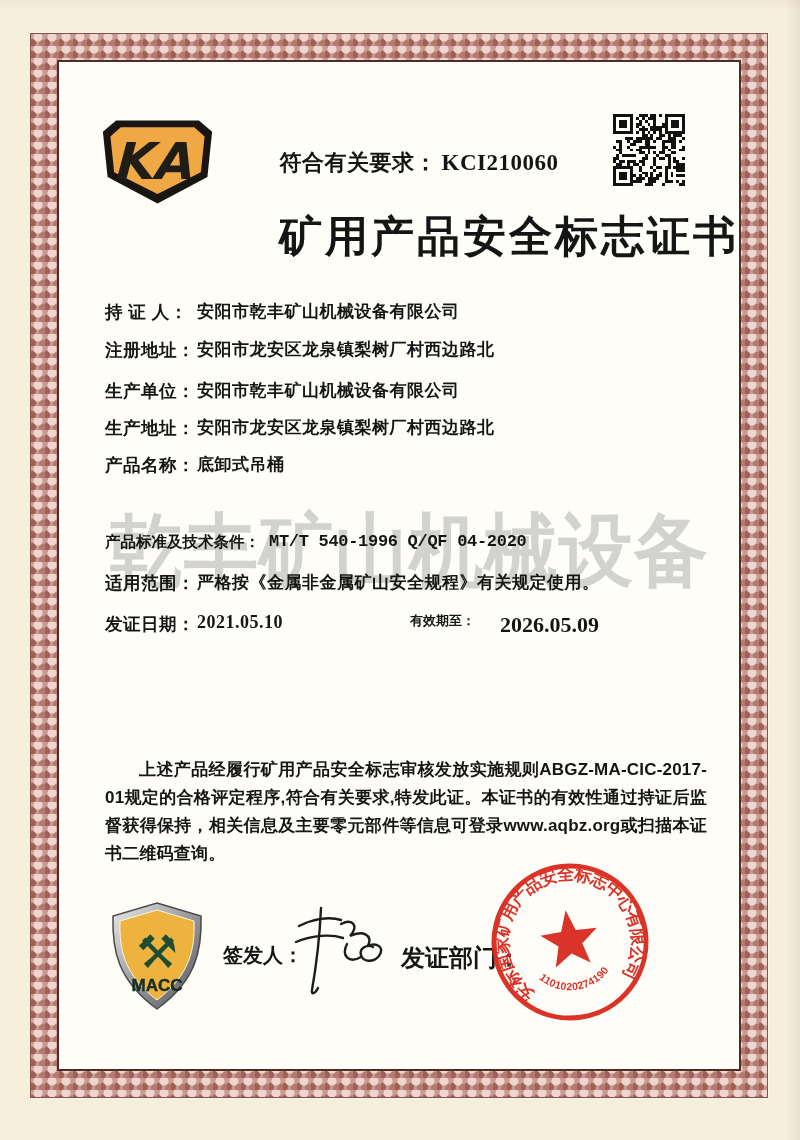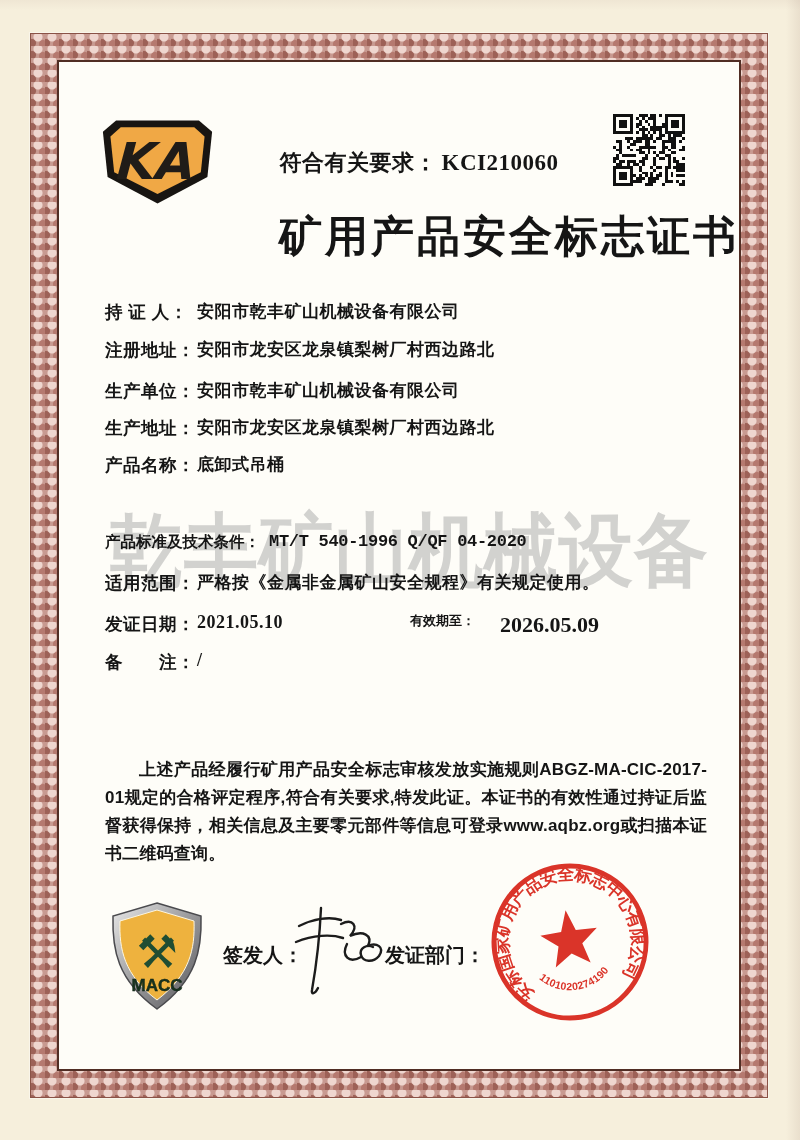--- a/index.html
+++ b/index.html
@@ -60,21 +60,21 @@
     letter-spacing:1px;z-index:1;transform:scaleY(1.08);}
 
   
   .statement{left:46px;top:694px;width:602px;font-size:17px;line-height:28px;
     font-weight:700;text-indent:2em;text-align:justify;z-index:2;letter-spacing:0.2px;}
 
   
   .macc{left:45px;top:839px;width:106px;height:110px;}
   .signer-label{left:164px;top:880px;font-weight:bold;font-size:20px;z-index:2;}
   .signature{left:224px;top:838px;width:110px;height:100px;z-index:3;}
-  .dept-label{left:326px;top:880px;font-weight:bold;font-size:20px;z-index:2;}
+  .dept-label{left:342px;top:880px;font-weight:bold;font-size:24px;z-index:2;}
   .seal{left:423px;top:792px;width:176px;height:176px;z-index:3;transform:rotate(-8deg);opacity:0.93;}
 </style>
 </head>
 <body>
 
 <div class="border-frame">
   <div class="inner-frame">
 
     <svg class="abs ka-badge" viewBox="0 0 120 92">
       <polygon points="16,2 104,2 118,14 113,62 60,90 7,62 2,14" fill="#181512"></polygon>
@@ -441,24 +441,20 @@
       <span class="fvalue">严格按《金属非金属矿山安全规程》有关规定使用。</span>
     </div>
 
     <div class="abs row" style="top:550px">
       <span class="flabel">发证日期：</span>
       <span class="fvalue num">2021.05.10</span>
       <span class="vlabel2">有效期至：</span>
       <span class="vvalue2">2026.05.09</span>
     </div>
 
-    <div class="abs row" style="top:588px">
-      <span class="flabel">备　　注：</span>
-      <span class="fvalue num">/</span>
-    </div>
 
     <div class="abs statement">上述产品经履行矿用产品安全标志审核发放实施规则ABGZ-MA-CIC-2017-01规定的合格评定程序,符合有关要求,特发此证。本证书的有效性通过持证后监督获得保持，相关信息及主要零元部件等信息可登录www.aqbz.org或扫描本证书二维码查询。</div>
 
     <svg class="abs macc" viewBox="0 0 106 110">
       <defs>
         <linearGradient id="silver" x1="0" y1="0" x2="1" y2="1">
           <stop offset="0" stop-color="#e9e9e9"></stop>
             <stop offset="0.5" stop-color="#9a9a9c"></stop>
           <stop offset="1" stop-color="#55555a"></stop>
         </linearGradient>

